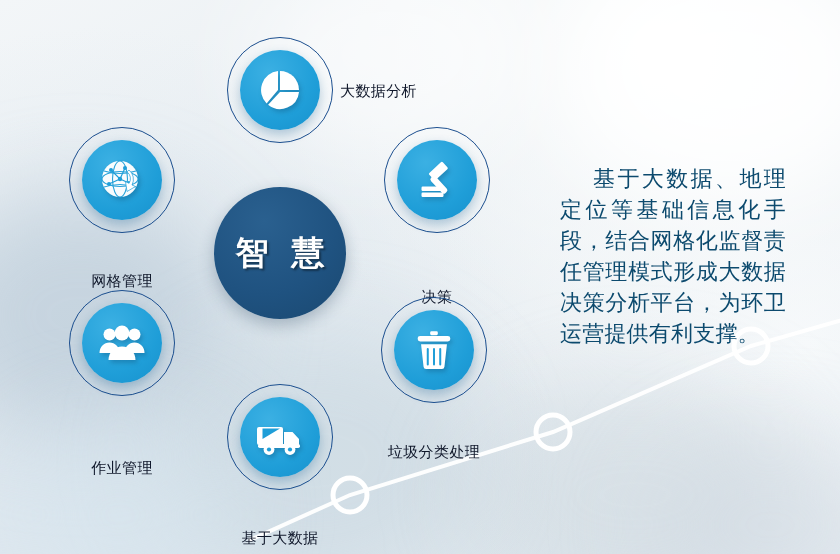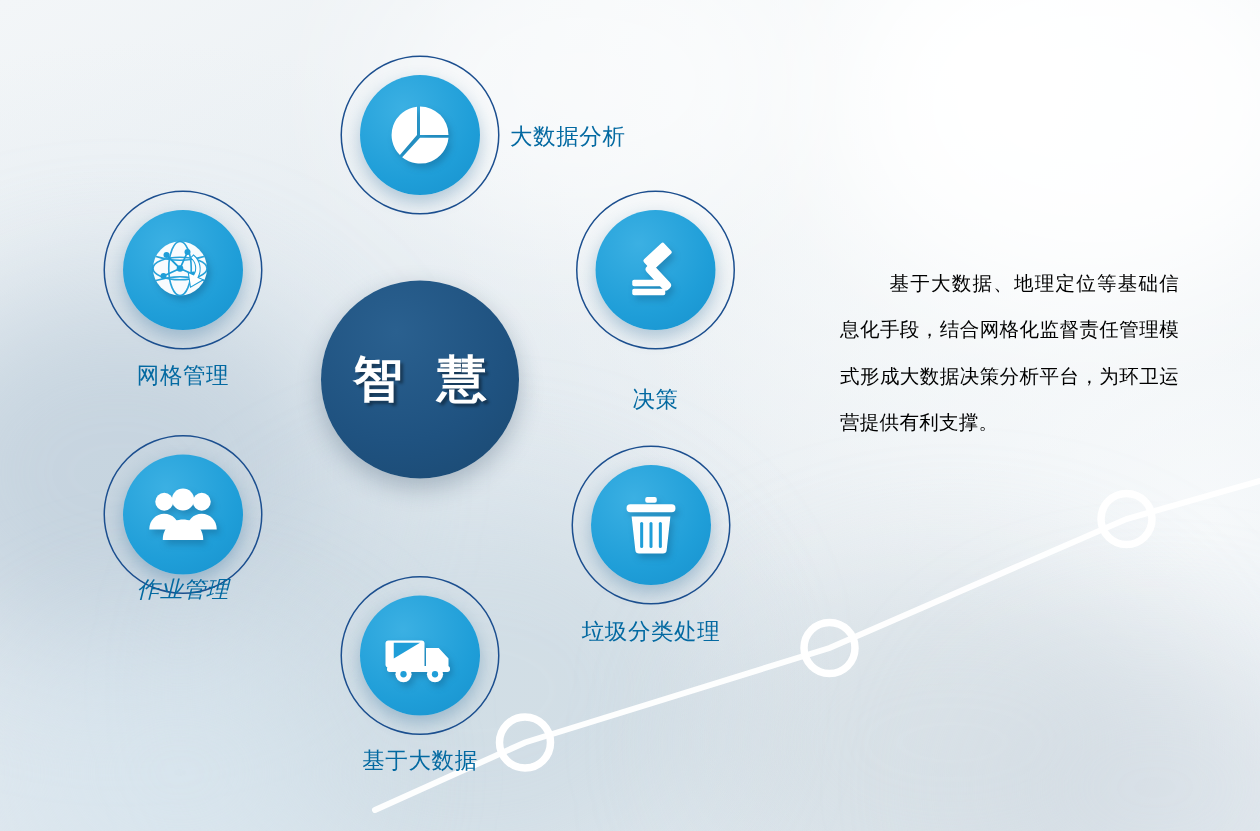--- a/index.html
+++ b/index.html
@@ -87,35 +87,35 @@
     box-shadow: 0 5px 11px rgba(26,95,145,.30);
     display: flex;
     align-items: center;
     justify-content: center;
   }
   .disc svg { display: block; filter: drop-shadow(2px 3px 2px rgba(10,70,110,.30)); }
 
   .node-label {
     position: absolute;
     font-size: 15px;
-    color: #0369a1;
+    color: #0f172a;
     white-space: nowrap;
     letter-spacing: .4px;
   }
-  .label-below { text-align: center; }
+  .label-below { text-align: center; margin-top: 31px; }
 
   
   .description {
     position: absolute;
     left: 560px;
-    top: 173px;
+    top: 163px;
     width: 226px;
-    font-size: 13px;
+    font-size: 22px;
     line-height: 31px;
-    color: #000000;
+    color: #0c4a6e;
     text-indent: 33px;
     text-align: justify;
     letter-spacing: .2px;
   }
 </style>
 </head>
 <body>
 
 <div id="stage">
 
@@ -210,21 +210,21 @@
             <circle cx="11.5" cy="15.5" r="6"></circle>
             <path d="M1.5 34 c0-6.2 4.5-10.5 10-10.5 s10 4.3 10 10.5 z"></path>
             <circle cx="36.5" cy="15.5" r="6"></circle>
             <path d="M26.5 34 c0-6.2 4.5-10.5 10-10.5 s10 4.3 10 10.5 z"></path>
             <circle cx="24" cy="14" r="7.4"></circle>
             <path d="M10.5 41 c0-8 6-13.6 13.5-13.6 S37.5 33 37.5 41 z"></path>
           </g>
         </svg>
       </span>
     </div>
-    <div class="node-label label-below" style="left:22px; top:384px; width:200px;font-style:italic;">作业管理</div>
+    <div class="node-label label-below" style="left:22px; top:428px; width:200px;">作业管理</div>
   </div>
 
   <div class="node">
     <div class="ring" style="left:381px; top:297px; width:106px; height:106px;"></div>
     <div class="disc" style="left:394px; top:310px; width:80px; height:80px;">
       <span>
         <svg width="46" height="46" viewBox="0 0 48 48">
           <g fill="#ffffff">
             <rect x="20" y="4.5" width="8" height="4" rx="1.4"></rect>
             <rect x="7" y="9.5" width="34" height="5.6" rx="2.6"></rect>

